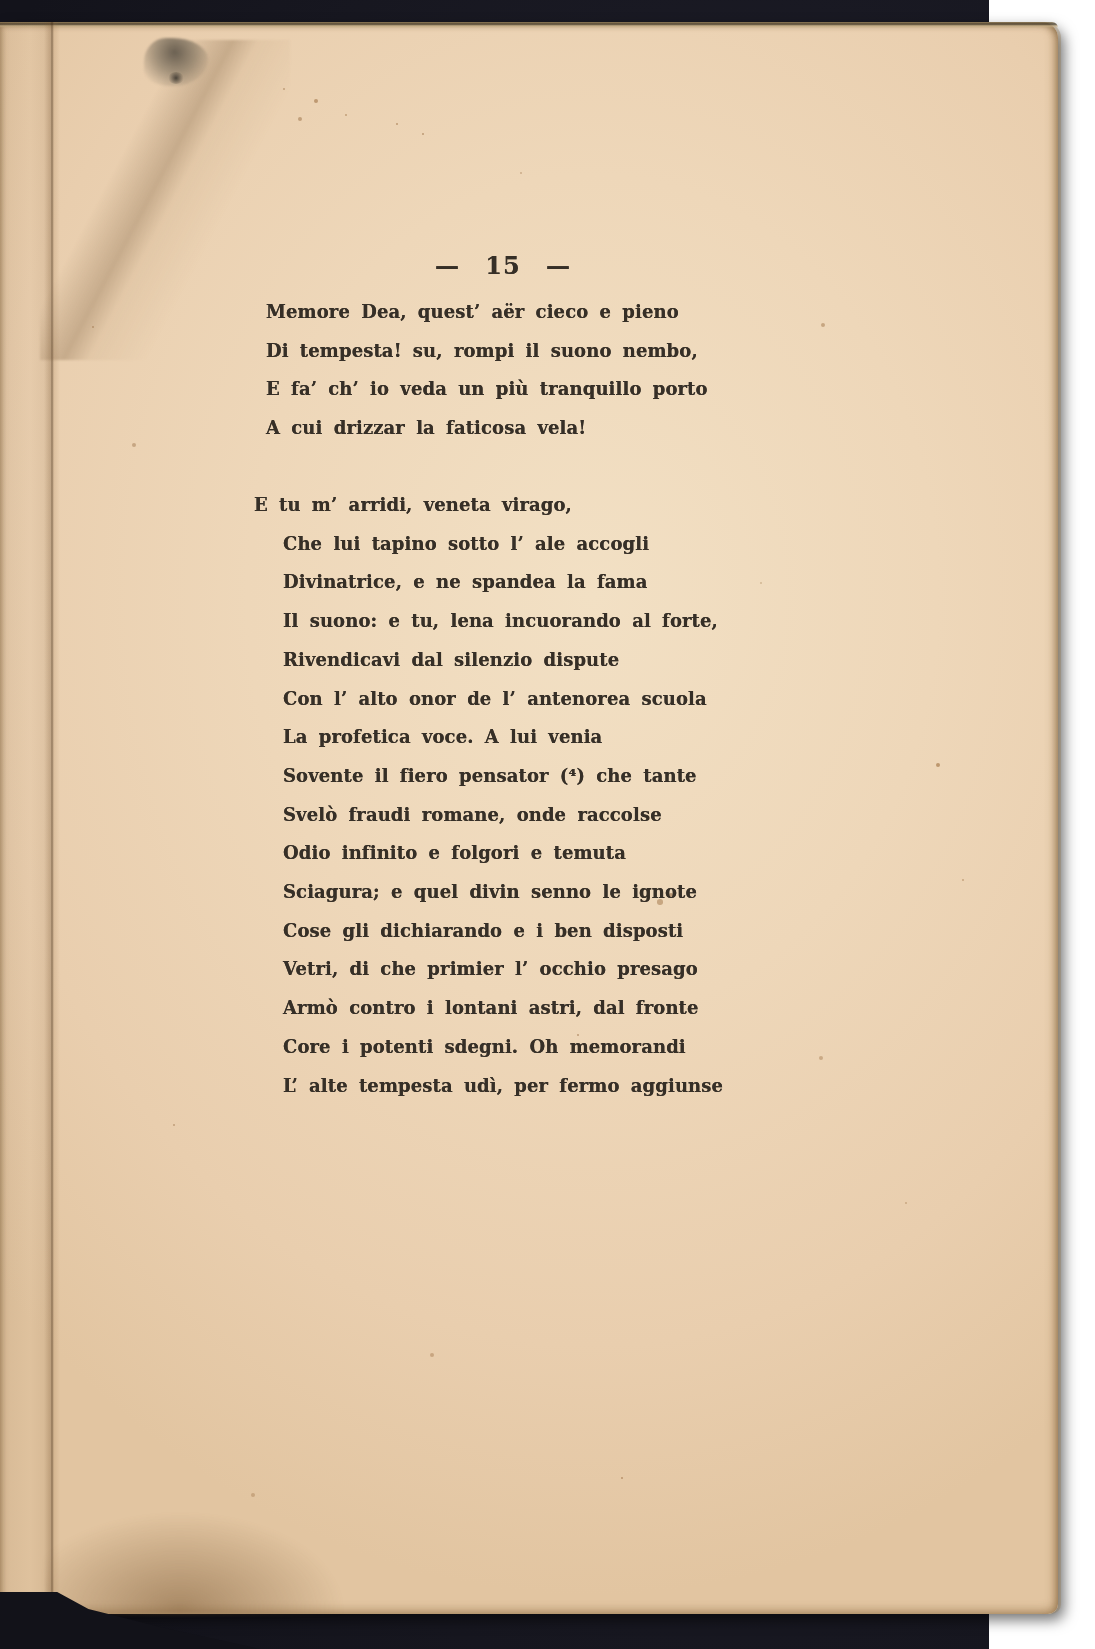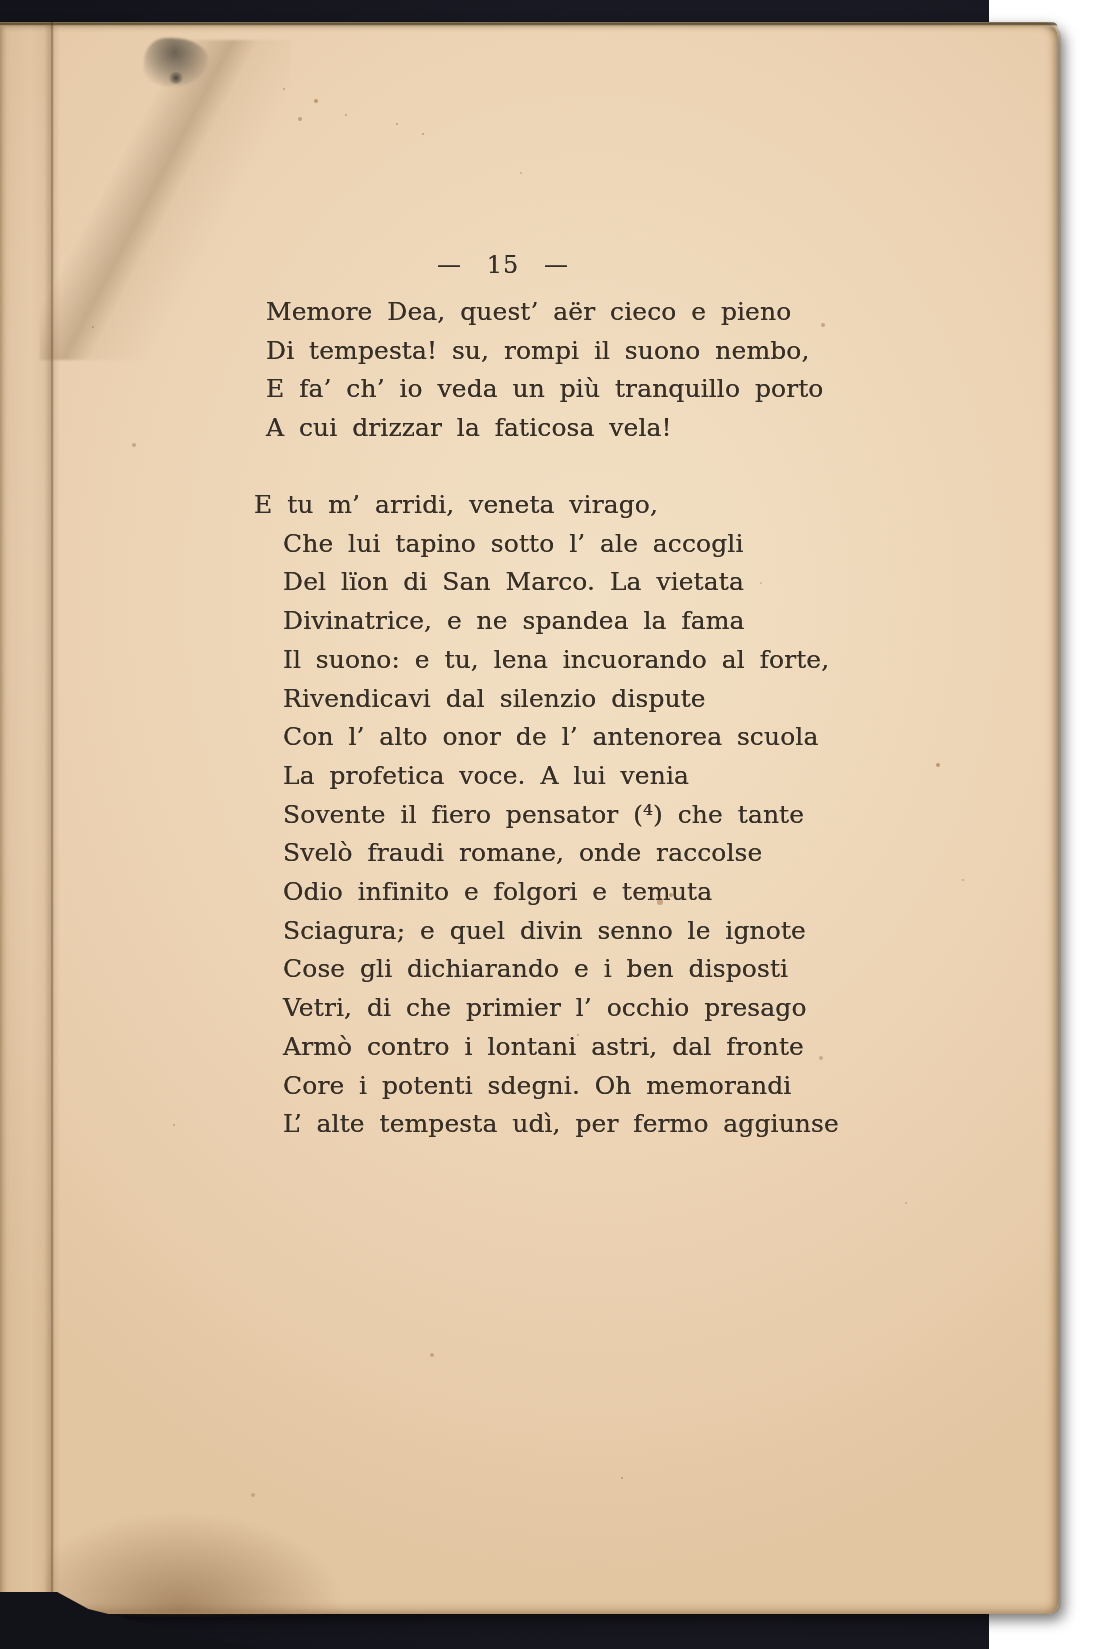--- a/index.html
+++ b/index.html
@@ -11,20 +11,21 @@
     font-family: "DejaVu Serif", serif;
   }
 
   .scene {
     position: absolute;
     inset: 0;
     width: 989px;
     height: 1649px;
     background:
       radial-gradient(ellipse 900px 1200px at 75% 45%, #242430 0%, #1a1a24 55%, #13131b 100%);
+    font-weight: bold;
   }
 
   
   .page {
     position: absolute;
     left: 0;
     top: 22px;
     width: 1058px;
     height: 1592px;
     border-radius: 0 16px 10px 0;
@@ -188,21 +189,21 @@
     top: 229px;
     width: 472px;
     text-align: center;
     font-size: 24px;
     letter-spacing: 1px;
     word-spacing: 16px;
   }
 
   .stanza { position: absolute; }
   .stanza .line {
-    font-size: 25px;
+    font-size: 18px;
     line-height: 38.7px;
     word-spacing: 0.27em;
     letter-spacing: 0.1px;
     white-space: nowrap;
   }
 
   .stanza-1 { left: 266px; top: 271px; }
   .stanza-2 { left: 242px; top: 464px; margin-left: 12px; }
   .stanza-2 .line.cont { padding-left: 29px; }
 </style>
@@ -226,21 +227,20 @@
     <div class="stanza stanza-1 print">
       <div class="line">Memore Dea, quest’ aër cieco e pieno</div>
       <div class="line">Di tempesta! su, rompi il suono nembo,</div>
       <div class="line">E fa’ ch’ io veda un più tranquillo porto</div>
       <div class="line">A cui drizzar la faticosa vela!</div>
     </div>
 
     <div class="stanza stanza-2 print">
       <div class="line">E tu m’ arridi, veneta virago,</div>
       <div class="line cont">Che lui tapino sotto l’ ale accogli</div>
-      <div class="line cont">Del lïon di San Marco. La vietata</div>
       <div class="line cont">Divinatrice, e ne spandea la fama</div>
       <div class="line cont">Il suono: e tu, lena incuorando al forte,</div>
       <div class="line cont">Rivendicavi dal silenzio dispute</div>
       <div class="line cont">Con l’ alto onor de l’ antenorea scuola</div>
       <div class="line cont">La profetica voce. A lui venia</div>
       <div class="line cont">Sovente il fiero pensator (⁴) che tante</div>
       <div class="line cont">Svelò fraudi romane, onde raccolse</div>
       <div class="line cont">Odio infinito e folgori e temuta</div>
       <div class="line cont">Sciagura; e quel divin senno le ignote</div>
       <div class="line cont">Cose gli dichiarando e i ben disposti</div>

